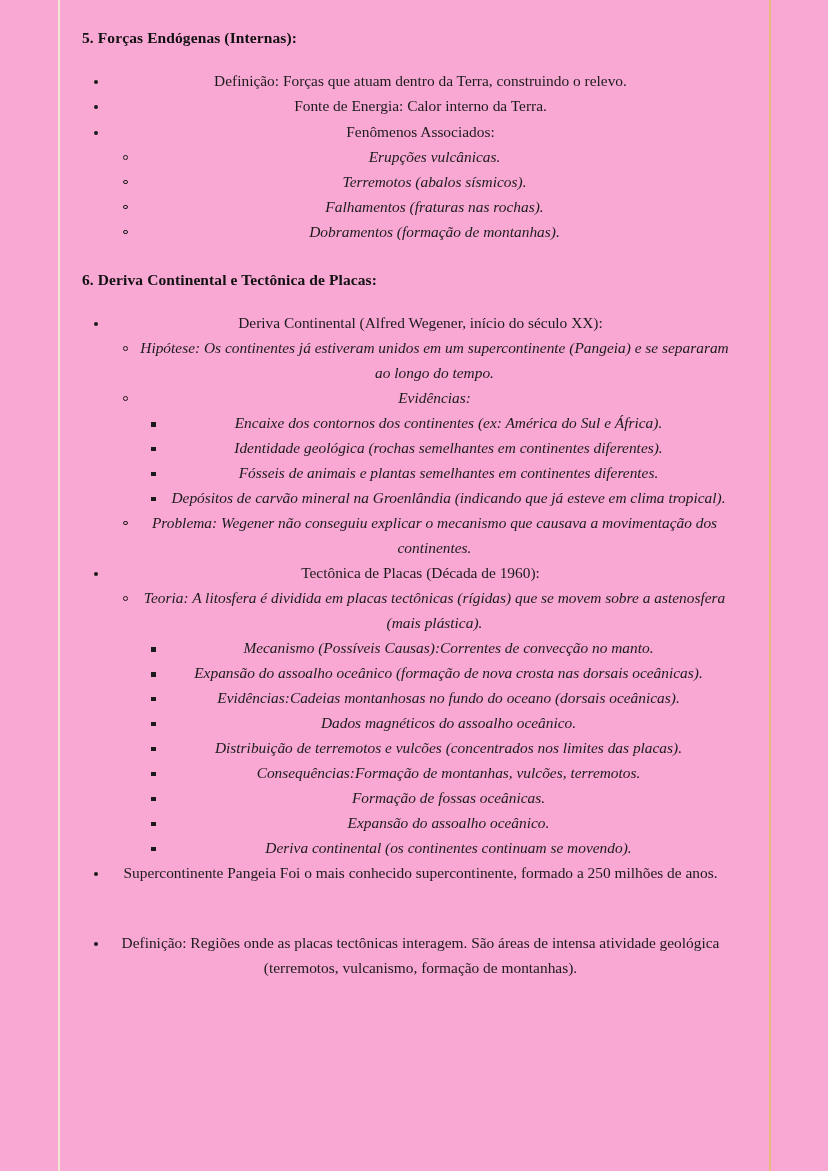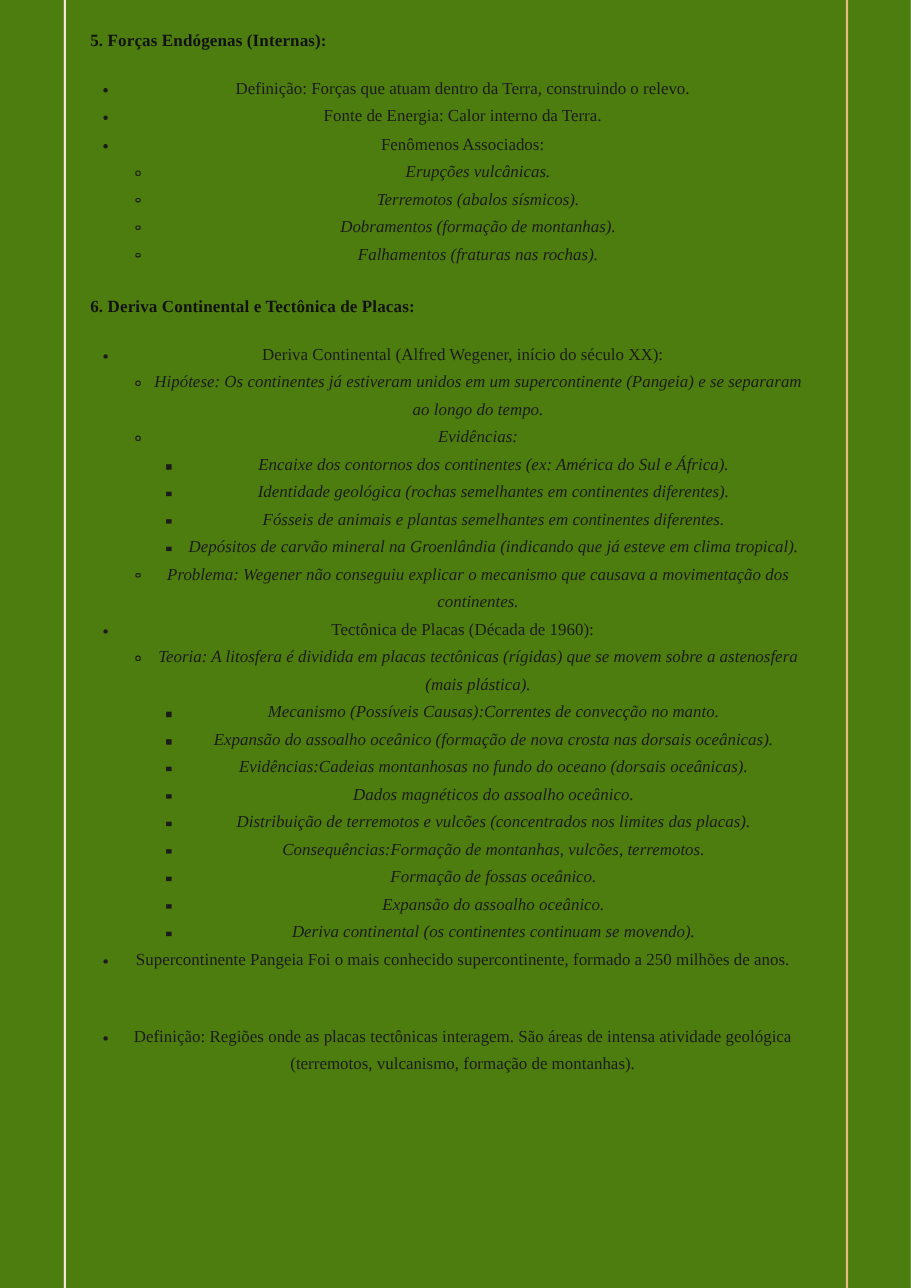--- a/index.html
+++ b/index.html
@@ -14,21 +14,21 @@
     font-family: "Liberation Serif", "DejaVu Serif", serif;
     color: #1a1a1a;
     overflow: hidden;
   }
 
   #page {
     position: absolute;
     left: 0; top: 0;
     width: 828px;
     height: 1171px;
-    background: #4d7c0f;
+    background: #f9a8d4;
   }
 
   
   .rule {
     position: absolute;
     top: 0;
     width: 2px;
     height: 1171px;
   }
   .rule-left  { left: 58px;  background: #f2e6d6; }
@@ -139,22 +139,22 @@
 
   <div class="content" id="content">
       <h2 class="section-heading">5. Forças Endógenas (Internas):</h2>
       <div class="gap-after-heading"></div>
       <ul class="lvl1">
         <li class="item"><span class="bullet"></span><span class="txt">Definição: Forças que atuam dentro da Terra, construindo o relevo.</span></li>
         <li class="item"><span class="bullet"></span><span class="txt">Fonte de Energia: Calor interno da Terra.</span></li>
         <li class="item"><span class="bullet"></span><span class="txt">Fenômenos Associados:</span><ul class="lvl2">
             <li class="item"><span class="bullet"></span><span class="txt">Erupções vulcânicas.</span></li>
             <li class="item"><span class="bullet"></span><span class="txt">Terremotos (abalos sísmicos).</span></li>
+            <li class="item"><span class="bullet"></span><span class="txt">Falhamentos (fraturas nas rochas).</span></li>
             <li class="item"><span class="bullet"></span><span class="txt">Dobramentos (formação de montanhas).</span></li>
-            <li class="item"><span class="bullet"></span><span class="txt">Falhamentos (fraturas nas rochas).</span></li>
           </ul></li>
       </ul>
       <div class="gap-before-heading"></div>
       <h2 class="section-heading">6. Deriva Continental e Tectônica de Placas:</h2>
       <div class="gap-after-heading"></div>
       <ul class="lvl1">
         <li class="item"><span class="bullet"></span><span class="txt">Deriva Continental (Alfred Wegener, início do século XX):</span><ul class="lvl2">
             <li class="item"><span class="bullet"></span><span class="txt">Hipótese: Os continentes já estiveram unidos em um supercontinente (Pangeia) e se separaram ao longo do tempo.</span></li>
             <li class="item"><span class="bullet"></span><span class="txt">Evidências:</span><ul class="lvl3">
                 <li class="item"><span class="bullet"></span><span class="txt">Encaixe dos contornos dos continentes (ex: América do Sul e África).</span></li>
@@ -165,21 +165,21 @@
             <li class="item"><span class="bullet"></span><span class="txt">Problema: Wegener não conseguiu explicar o mecanismo que causava a movimentação dos continentes.</span></li>
           </ul></li>
         <li class="item"><span class="bullet"></span><span class="txt">Tectônica de Placas (Década de 1960):</span><ul class="lvl2">
             <li class="item"><span class="bullet"></span><span class="txt">Teoria: A litosfera é dividida em placas tectônicas (rígidas) que se movem sobre a astenosfera (mais plástica).</span><ul class="lvl3">
                 <li class="item"><span class="bullet"></span><span class="txt">Mecanismo (Possíveis Causas):Correntes de convecção no manto.</span></li>
                 <li class="item"><span class="bullet"></span><span class="txt">Expansão do assoalho oceânico (formação de nova crosta nas dorsais oceânicas).</span></li>
                 <li class="item"><span class="bullet"></span><span class="txt">Evidências:Cadeias montanhosas no fundo do oceano (dorsais oceânicas).</span></li>
                 <li class="item"><span class="bullet"></span><span class="txt">Dados magnéticos do assoalho oceânico.</span></li>
                 <li class="item"><span class="bullet"></span><span class="txt">Distribuição de terremotos e vulcões (concentrados nos limites das placas).</span></li>
                 <li class="item"><span class="bullet"></span><span class="txt">Consequências:Formação de montanhas, vulcões, terremotos.</span></li>
-                <li class="item"><span class="bullet"></span><span class="txt">Formação de fossas oceânico.</span></li>
+                <li class="item"><span class="bullet"></span><span class="txt">Formação de fossas oceânicas.</span></li>
                 <li class="item"><span class="bullet"></span><span class="txt">Expansão do assoalho oceânico.</span></li>
                 <li class="item"><span class="bullet"></span><span class="txt">Deriva continental (os continentes continuam se movendo).</span></li>
               </ul></li>
           </ul></li>
         <li class="item"><span class="bullet"></span><span class="txt">Supercontinente Pangeia Foi o mais conhecido supercontinente, formado a 250 milhões de anos.</span></li>
       </ul>
       <div class="gap-before-heading"></div>
       <div class="gap-after-heading"></div>
       <ul class="lvl1">
         <li class="item"><span class="bullet"></span><span class="txt">Definição: Regiões onde as placas tectônicas interagem. São áreas de intensa atividade geológica (terremotos, vulcanismo, formação de montanhas).</span></li>

